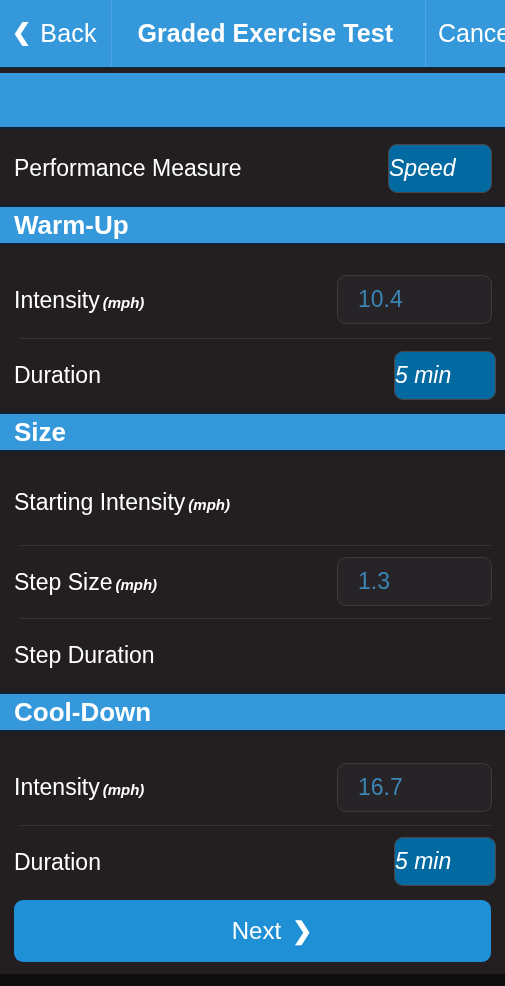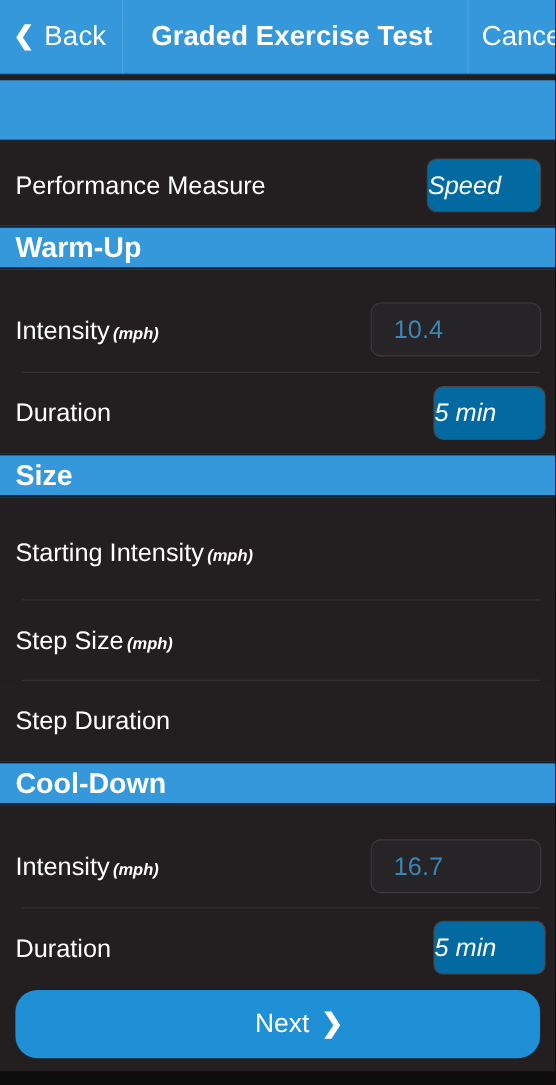--- a/index.html
+++ b/index.html
@@ -137,21 +137,21 @@
     color: #ffffff;
     font-size: 23px;
   }
 
   
   .next-btn {
     position: absolute;
     left: 14px; top: 900px;
     width: 477px; height: 62px;
     background: #1f8fd6;
-    border-radius: 20px;
+    border-radius: 9px;
     display: flex; align-items: center; justify-content: center;
     cursor: pointer;
     padding-left: 39px;
   }
   .next-btn .lbl {
     color: #ffffff; font-size: 24px;
   }
   .next-btn .chev {
     color: #ffffff; font-size: 24px; font-weight: 700;
     margin-left: 11px; margin-top: -1px;
@@ -208,20 +208,23 @@
     <span class="section-title">Size</span>
   </div>
 
   <div class="row" style="top:468px;height:68px;">
     <span class="row-label"><span>Starting Intensity</span><span class="unit">(mph)</span></span>
     <div class="sep" style="top:77px;"></div>
   </div>
 
   <div class="row" style="top:546px;height:73px;">
     <span class="row-label"><span>Step Size</span><span class="unit">(mph)</span></span>
+    <div class="input-box" style="left:337px;top:11px;width:155px;">
+      <span class="val">1.3</span>
+    </div>
     <div class="sep" style="top:72px;"></div>
   </div>
 
   <div class="row" style="top:619px;height:73px;">
     <span class="row-label"><span>Step Duration</span></span>
   </div>
 
   <div class="section" style="top:692px;">
     <span class="section-title">Cool-Down</span>
   </div>

